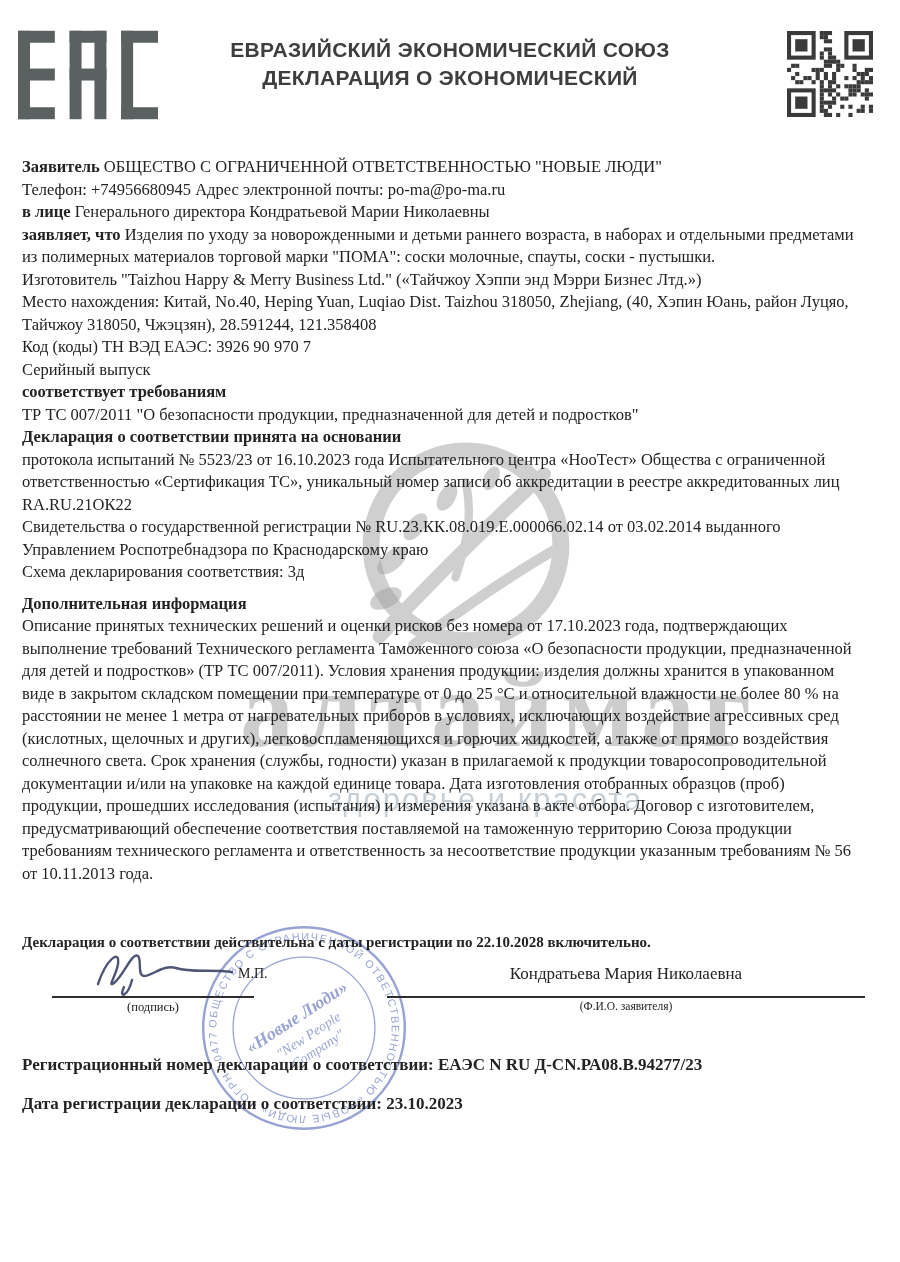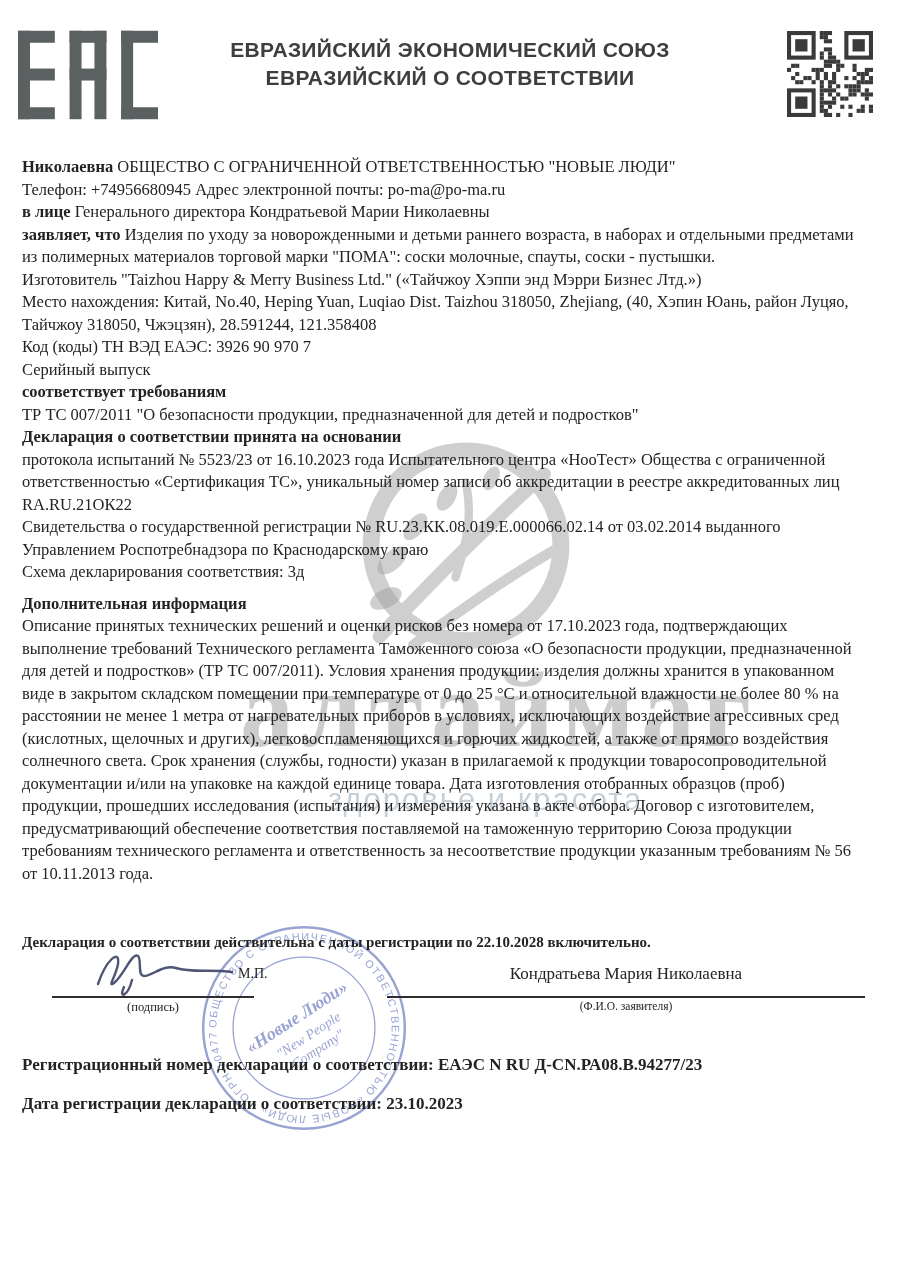--- a/index.html
+++ b/index.html
@@ -70,21 +70,21 @@
 
         <rect x="112" y="0" width="13" height="96"></rect>
           <rect x="112" y="0" width="40" height="13"></rect>
         <rect x="112" y="83" width="40" height="13"></rect>
       </g>
     </svg>
   </div>
 
   <div class="doc-title">
     <div>ЕВРАЗИЙСКИЙ ЭКОНОМИЧЕСКИЙ СОЮЗ</div>
-    <div>ЕВРАЗИЙСКИЙ О СООТВЕТСТВИИ</div>
+    <div>ДЕКЛАРАЦИЯ О ЭКОНОМИЧЕСКИЙ</div>
   </div>
 
   <div class="qr-wrap">
     <svg id="qr" width="86" height="86" viewBox="0 0 84 84" aria-hidden="true">
         <rect x="0" y="0" width="84" height="84" fill="#ffffff"></rect>
         <rect x="32" y="0" width="4" height="4" fill="#3a3a3a"></rect>
         <rect x="36" y="0" width="4" height="4" fill="#3a3a3a"></rect>
         <rect x="40" y="0" width="4" height="4" fill="#3a3a3a"></rect>
         <rect x="32" y="4" width="4" height="4" fill="#3a3a3a"></rect>
         <rect x="36" y="4" width="4" height="4" fill="#3a3a3a"></rect>
@@ -236,21 +236,21 @@
       <g transform="rotate(-33 120 120)" fill="#5a6cb8" style="font-family:'Liberation Serif',serif; font-style:italic;">
         <text x="120" y="112" text-anchor="middle" font-size="19" font-weight="bold">«Новые Люди»</text>
         <text x="120" y="134" text-anchor="middle" font-size="15">"New People</text>
         <text x="120" y="152" text-anchor="middle" font-size="15">Company"</text>
       </g>
     </svg>
   </div>
 
   <div class="content">
     <div>
-        <p class="para"><b>Николаевна</b> ОБЩЕСТВО С ОГРАНИЧЕННОЙ ОТВЕТСТВЕННОСТЬЮ "НОВЫЕ ЛЮДИ"</p>
+        <p class="para"><b>Заявитель</b> ОБЩЕСТВО С ОГРАНИЧЕННОЙ ОТВЕТСТВЕННОСТЬЮ "НОВЫЕ ЛЮДИ"</p>
         <p class="para">Телефон: +74956680945 Адрес электронной почты: po-ma@po-ma.ru</p>
         <p class="para"><b>в лице</b> Генерального директора Кондратьевой Марии Николаевны</p>
         <p class="para"><b>заявляет, что</b> Изделия по уходу за новорожденными и детьми раннего возраста, в наборах и отдельными предметами из полимерных материалов торговой марки "ПОМА": соски молочные, спауты, соски - пустышки.</p>
         <p class="para">Изготовитель "Taizhou Happy &amp; Merry Business Ltd." («Тайчжоу Хэппи энд Мэрри Бизнес Лтд.»)</p>
         <p class="para">Место нахождения: Китай, No.40, Heping Yuan, Luqiao Dist. Taizhou 318050, Zhejiang, (40, Хэпин Юань, район Луцяо, Тайчжоу 318050, Чжэцзян), 28.591244, 121.358408</p>
         <p class="para">Код (коды) ТН ВЭД ЕАЭС: 3926 90 970 7</p>
         <p class="para">Серийный выпуск</p>
         <p class="para b">соответствует требованиям</p>
         <p class="para">ТР ТС 007/2011 "О безопасности продукции, предназначенной для детей и подростков"</p>
         <p class="para b">Декларация о соответствии принята на основании</p>

